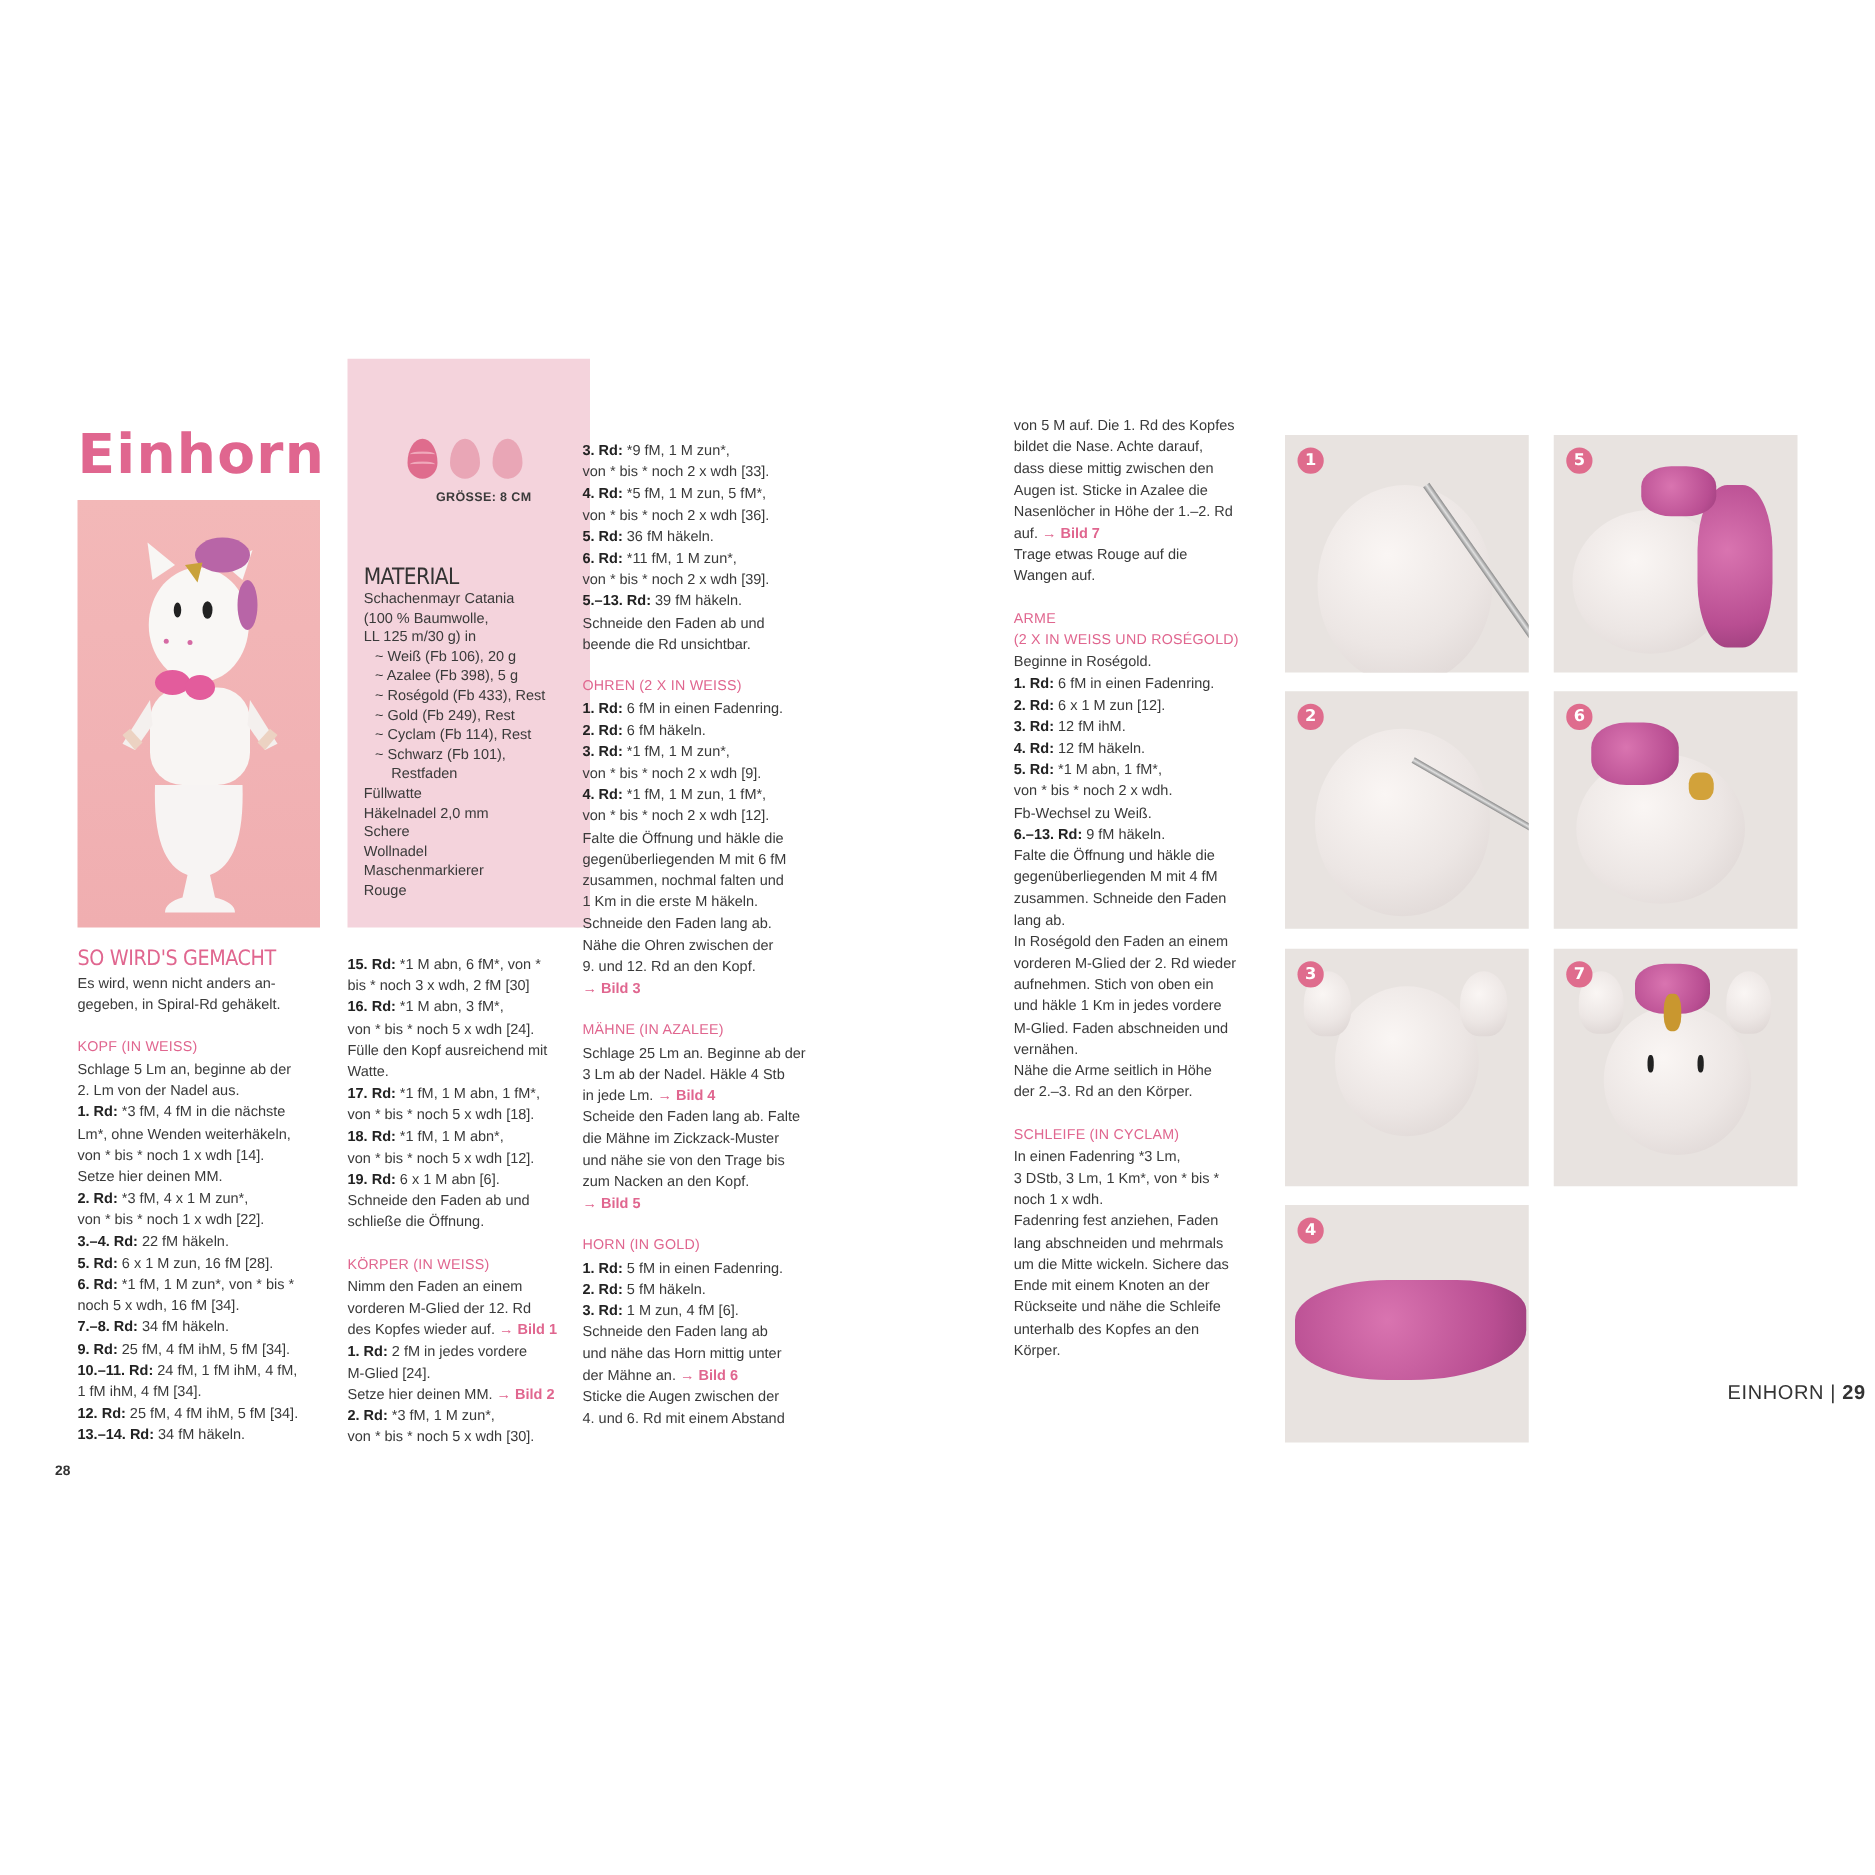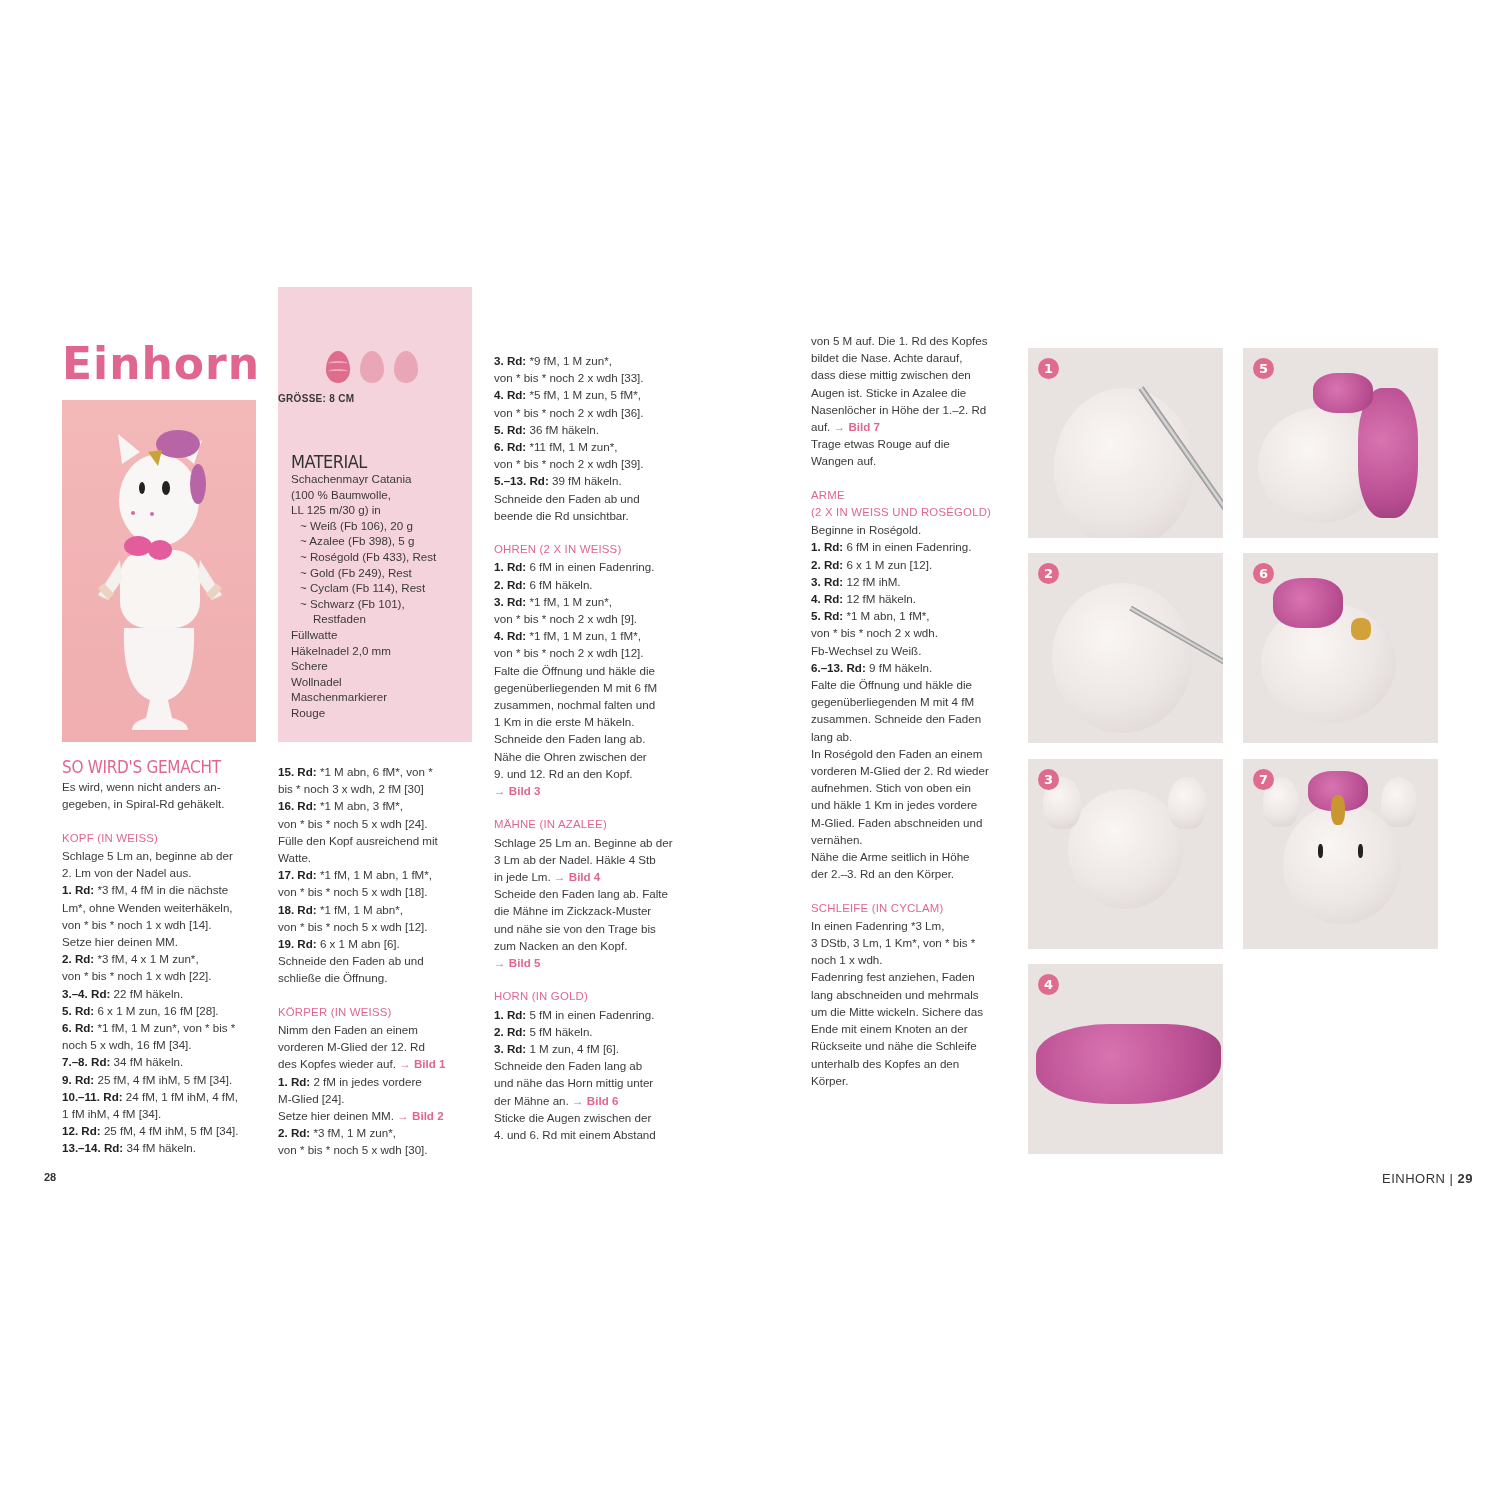--- a/index.html
+++ b/index.html
@@ -8,38 +8,38 @@
   .abs { position:absolute; }
   .title { left:62px; top:338px; font-family:"DejaVu Sans", sans-serif; font-weight:bold;
            font-size:44px; color:#e0668f; letter-spacing:1px; }
   .hero { left:62px; top:400px; width:194px; height:342px; background:linear-gradient(180deg,#f3b8b8 0%,#f1b2b4 60%,#f0aeb0 100%); overflow:hidden; }
   .infobox { left:278px; top:287px; width:194px; height:455px; background:#f4d3dc; }
   .eggs { position:absolute; left:48px; top:64px; display:flex; gap:10px; }
   .egg { width:24px; height:32px; border-radius:50% 50% 50% 50% / 60% 60% 40% 40%; background:#e9a6b6; }
   .egg.full { background:#df6c8d; position:relative; overflow:hidden; }
   .egg.full::before { content:""; position:absolute; left:2px; right:2px; top:10px; height:3px; border-top:2px solid #f0a8bb; border-radius:50%; }
   .egg.full::after { content:""; position:absolute; left:2px; right:2px; top:18px; height:3px; border-top:2px solid #f0a8bb; border-radius:50%; }
-  .size { position:absolute; left:0; width:218px; top:106px; font-size:10px; font-weight:bold; color:#3a3a3a; letter-spacing:0.3px; }
+  .size { position:absolute; left:0; width:218px; top:106px; text-align:center; font-size:10px; font-weight:bold; color:#3a3a3a; letter-spacing:0.3px; }
   .mat-h { position:absolute; left:13px; top:164px; font-family:"DejaVu Sans Condensed","DejaVu Sans", sans-serif; font-size:18px; color:#333; letter-spacing:-0.5px; }
   .mat-list { position:absolute; left:13px; top:184px; font-size:11.6px; line-height:15.6px; color:#3a3a3a; }
   .mat-list .sub { padding-left:9px; }
   .mat-list .sub2 { padding-left:22px; }
   .col { font-size:11.6px; line-height:17.2px; color:#3a3a3a; width:205px; }
   .col p { margin:0; }
   .col b { color:#222; }
   .h-pink { color:#e0668f; font-weight:normal; font-size:11.4px; letter-spacing:0.2px; }
   .gap { height:17.2px; }
   .arrow { color:#e0668f; font-weight:bold; }
   .section-h { font-family:"DejaVu Sans Condensed","DejaVu Sans", sans-serif; color:#e0668f; font-size:17px; letter-spacing:-0.3px; margin-bottom:2px; }
   .photo { width:195px; height:190px; background:#e8e3e0; position:absolute; overflow:hidden; }
   .badge { position:absolute; left:10px; top:10px; width:21px; height:21px; border-radius:50%; background:#df6c8d; color:#fff; font-size:13px; font-weight:bold; text-align:center; line-height:21px; font-family:"DejaVu Sans", sans-serif; }
   .knit { position:absolute; background:radial-gradient(circle at 40% 35%, #faf6f4 0%, #ece6e4 55%, #d9d1cf 100%); border-radius:50%; }
   .mane { position:absolute; background:radial-gradient(circle at 40% 40%, #d974b0 0%, #b94e92 70%, #9c3e7c 100%); border-radius:40%; }
   .footer-l { left:44px; top:1171px; font-size:11px; font-weight:bold; color:#333; }
-  .footer-r { left:1382px; top:1171px; font-size:13px; color:#333; letter-spacing:0.5px; }
+  .footer-r { left:1382px; top:1106px; font-size:16px; color:#333; letter-spacing:0.5px; }
   .footer-r b { font-weight:bold; }
 </style>
 </head>
 <body>
 
 <div class="abs title">Einhorn</div>
 
 <div class="abs hero">
   <svg width="194" height="342" viewBox="0 0 194 342">
 
@@ -152,21 +152,21 @@
       <p><span>vorderen M-Glied der 12. Rd</span></p>
       <p><span>des Kopfes wieder auf. </span><span class="arrow">→ Bild 1</span></p>
       <p><b>1. Rd:</b><span> 2 fM in jedes vordere</span></p>
       <p><span>M-Glied [24].</span></p>
       <p><span>Setze hier deinen MM. </span><span class="arrow">→ Bild 2</span></p>
       <p><b>2. Rd:</b><span> *3 fM, 1 M zun*,</span></p>
       <p><span>von * bis * noch 5 x wdh [30].</span></p>
     </div>
 </div>
 
-<div class="abs col" style="left:494px; top:352px;">
+<div class="abs col" style="left:466px; top:352px;">
   <div id="col3-lines">
       <p><b>3. Rd:</b><span> *9 fM, 1 M zun*,</span></p>
       <p><span>von * bis * noch 2 x wdh [33].</span></p>
       <p><b>4. Rd:</b><span> *5 fM, 1 M zun, 5 fM*,</span></p>
       <p><span>von * bis * noch 2 x wdh [36].</span></p>
       <p><b>5. Rd:</b><span> 36 fM häkeln.</span></p>
       <p><b>6. Rd:</b><span> *11 fM, 1 M zun*,</span></p>
       <p><span>von * bis * noch 2 x wdh [39].</span></p>
       <p><b>5.–13. Rd:</b><span> 39 fM häkeln.</span></p>
       <p><span>Schneide den Faden ab und</span></p>

